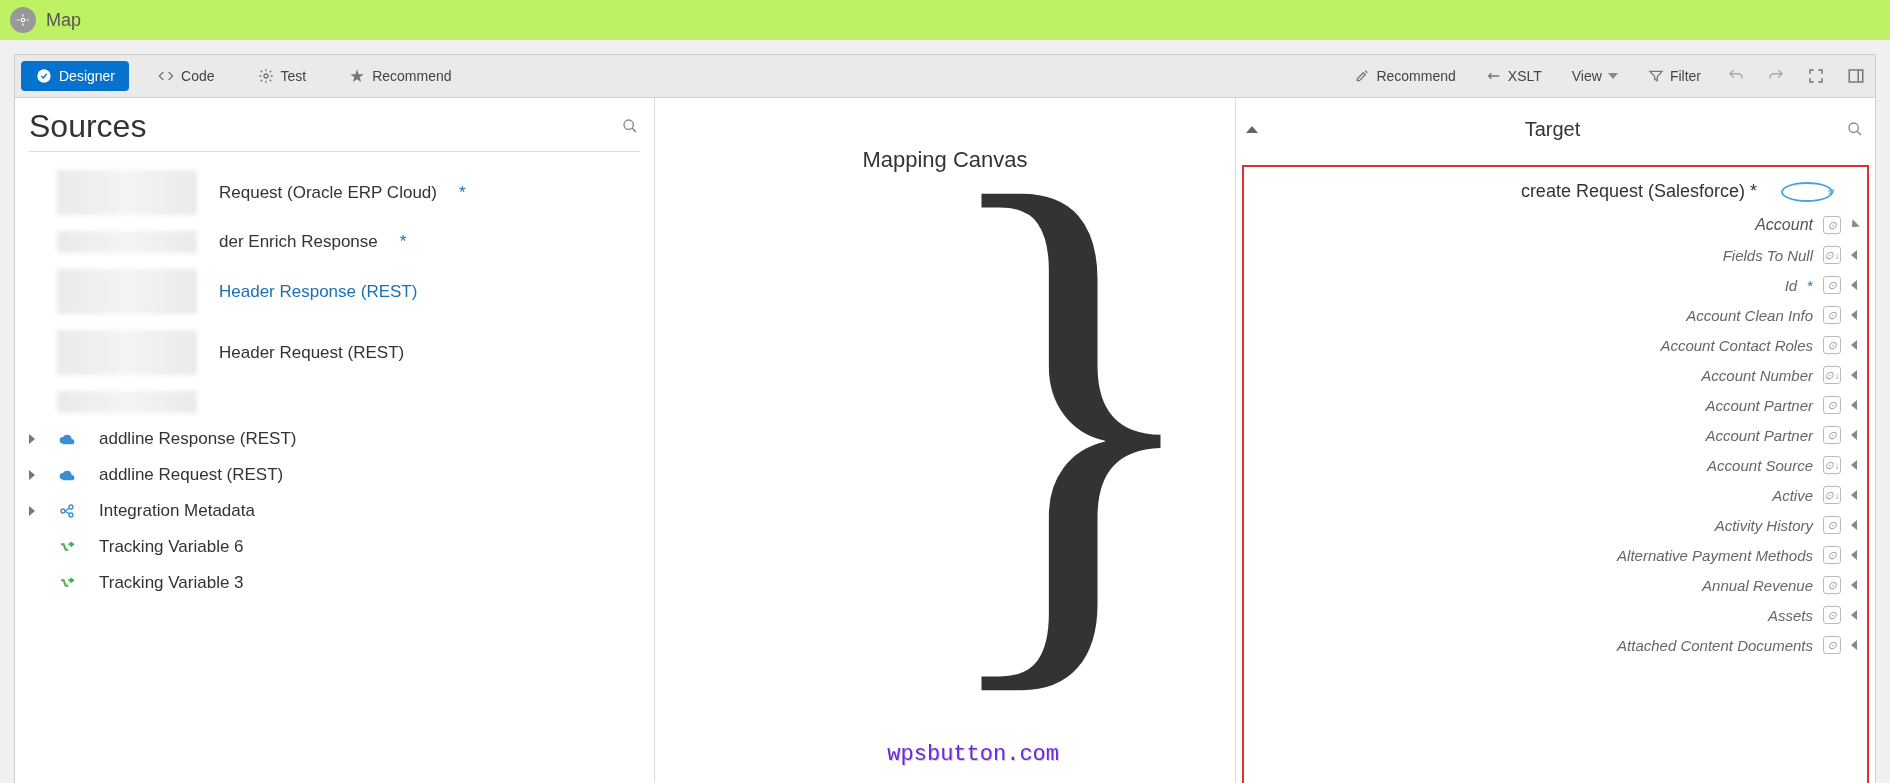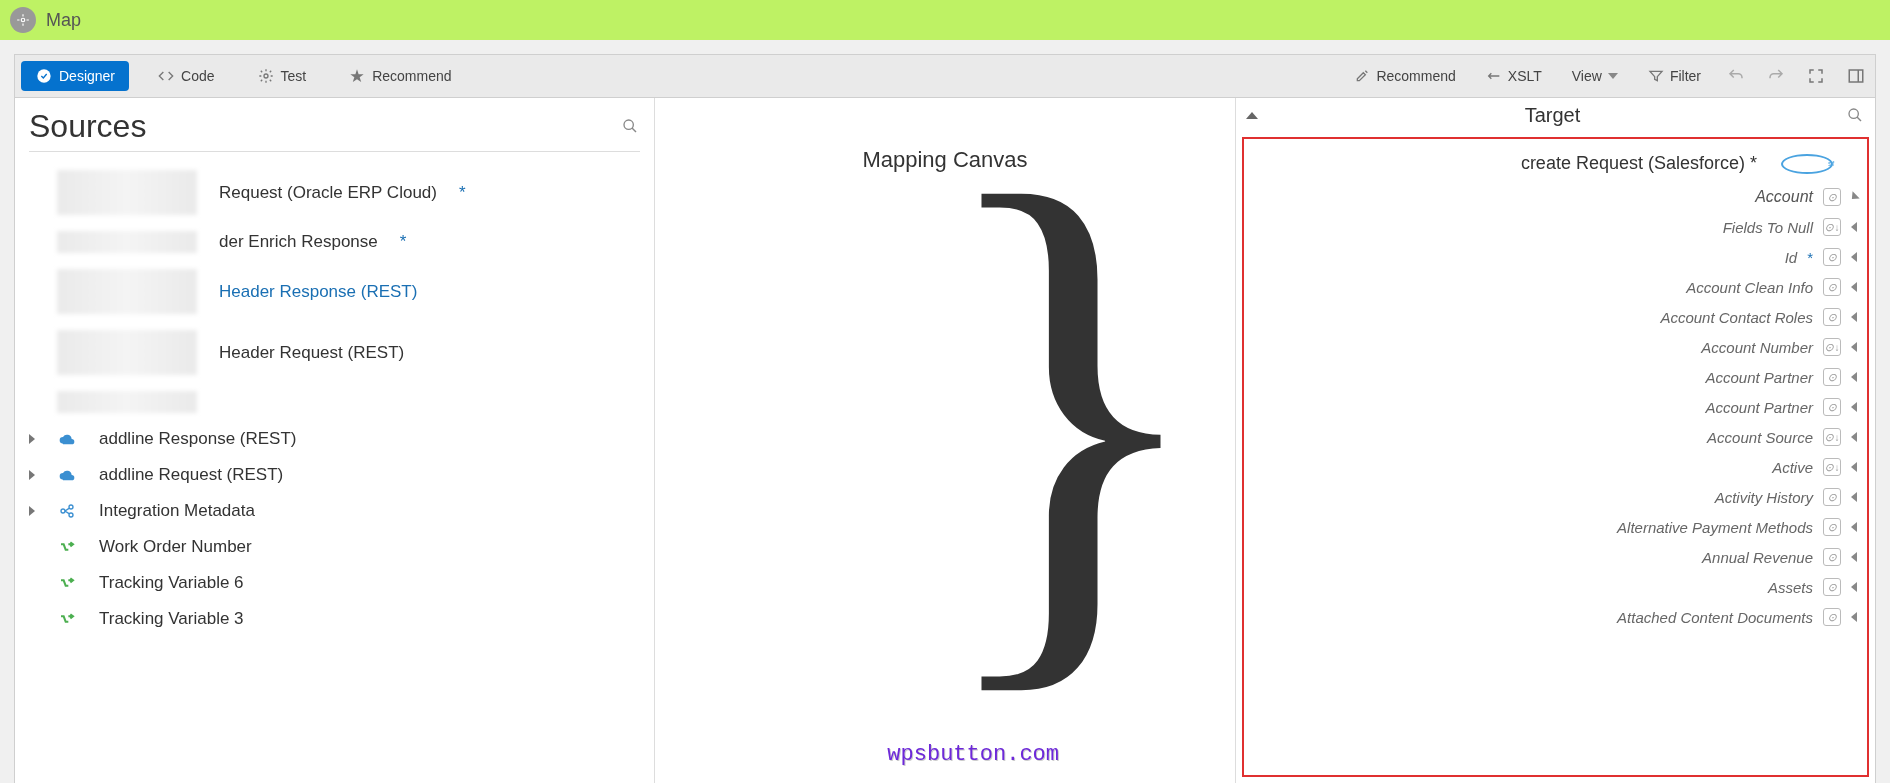--- a/index.html
+++ b/index.html
@@ -32,21 +32,21 @@
 .pixicon.cloud { color:#3b8fd1; }
 .pixicon.meta { color:#3b8fd1; }
 .pixicon.var { color:#4caf50; }
 .blur-block { width: 140px; height: 45px; background: linear-gradient(90deg, #eaeaea, #f4f4f4, #eaeaea); filter: blur(2px); display:inline-block; }
 .blur-small { width: 140px; height: 22px; background: linear-gradient(90deg, #eaeaea, #f4f4f4, #eaeaea); filter: blur(2px); display:inline-block; }
 .canvas-panel { flex: 1; position: relative; display:flex; flex-direction:column; }
 .canvas-title { text-align: center; font-size: 22px; color: #333; padding: 10px 0; margin-top: 39px; }
 .brace { position: absolute; right: 20px; top: 40px; font-size: 600px; color: #333; line-height: 0.9; font-family: Georgia, serif; user-select: none; }
 .watermark { position: absolute; bottom: 20px; right: 176px; color: #6d28d9; font-size: 22px; font-family: 'Courier New', monospace; text-shadow: 1px 1px 0 #ccc; }
 .target-panel { width: 640px; border-left: 1px solid #ddd; position: relative; }
-.target-header { display:flex; align-items:center; justify-content:space-between; padding: 6px 10px; }
+.target-header { display:flex; align-items:center; justify-content:space-between; padding: 20px 10px; }
 .target-header h3 { font-size: 20px; font-weight: normal; }
 .target-header .up-caret { width:0;height:0;border-left:6px solid transparent;border-right:6px solid transparent;border-bottom:7px solid #666; }
 .target-box { border: 2px solid #e03030; margin: 4px 6px 6px 6px; height: 640px; overflow: hidden; padding: 6px 10px; }
 .target-root { display:flex; align-items:center; justify-content:flex-end; gap:24px; padding: 8px 0; }
 .target-root .rootlbl { font-size: 18px; color: #333; }
 .target-root .sf-badge { width:20px; height:20px; border:2px solid #4aa3e0; border-radius:50%; display:flex;align-items:center;justify-content:center; font-size:8px; color:#4aa3e0;padding-left:48px; }
 .tfield { display:flex; align-items:center; justify-content:flex-end; gap:10px; padding: 6px 0; font-style: italic; color: #666; font-size: 15px; }
 .tfield .req { color:#1a6fb3; font-style: normal; }
 .tfield .fld-icon { width:18px; height:18px; border:1px solid #bbb; border-radius:3px; display:flex; align-items:center; justify-content:center; color:#999; font-size:11px; }
 .tfield .fld-icon.arr::after { content:'↓'; font-size:10px; margin-left:1px; }
@@ -219,29 +219,20 @@
             <span class="exp"></span>
             <span class="pixicon meta">
               <svg width="20" height="16" viewBox="0 0 24 24" fill="none" stroke="#3b8fd1" stroke-width="2">
                 <circle cx="6" cy="12" r="3"></circle>
                 <circle cx="18" cy="6" r="3"></circle>
                 <circle cx="18" cy="18" r="3"></circle>
                 <path d="M9 12l6-4M9 12l6 4"></path>
               </svg>
             </span>
             <span>Integration Metadata</span>
-          </div>
-          <div class="src-item">
-            <span class="exp-placeholder"></span>
-            <span class="pixicon var">
-              <svg width="20" height="16" viewBox="0 0 24 24" fill="none" stroke="#4caf50" stroke-width="3">
-                <path d="M3 8h4l3 8h4M14 8h7M17 5l4 3-4 3"></path>
-              </svg>
-            </span>
-            <span>Work Order Number</span>
           </div>
           <div class="src-item">
             <span class="exp-placeholder"></span>
             <span class="pixicon var">
               <svg width="20" height="16" viewBox="0 0 24 24" fill="none" stroke="#4caf50" stroke-width="3">
                 <path d="M3 8h4l3 8h4M14 8h7M17 5l4 3-4 3"></path>
               </svg>
             </span>
             <span>Tracking Variable 6</span>
           </div>

